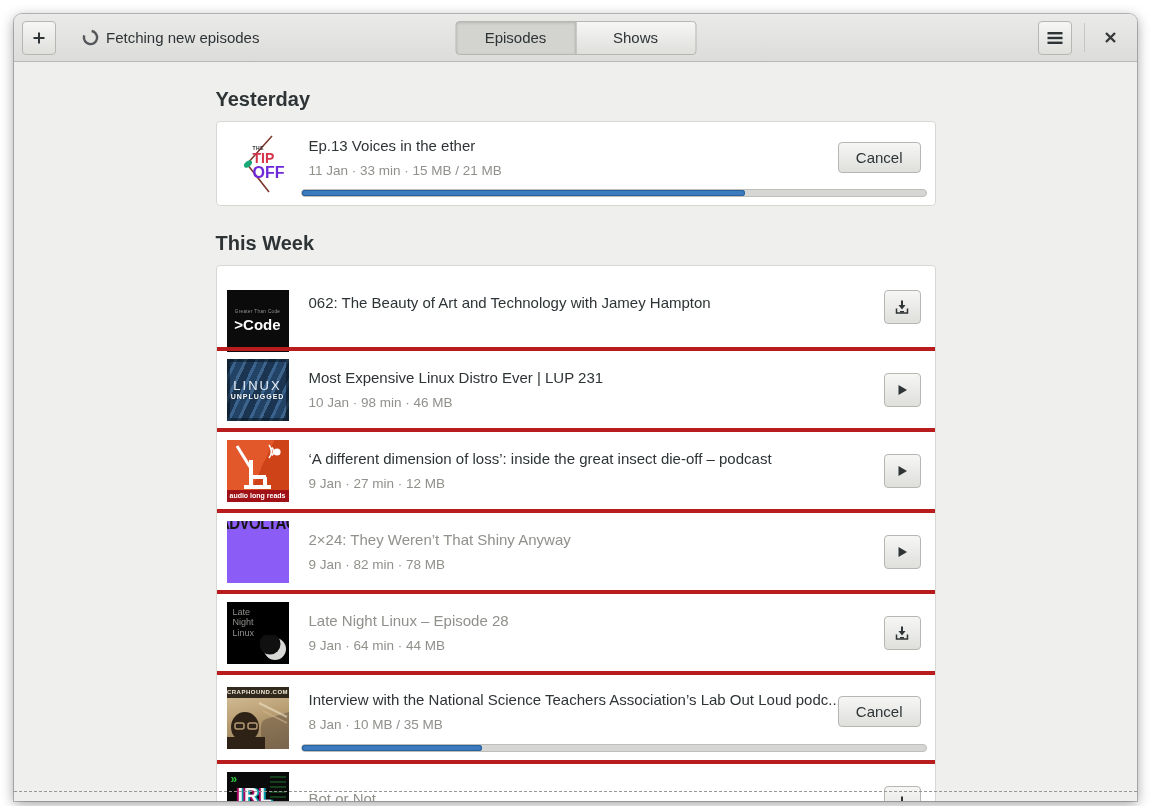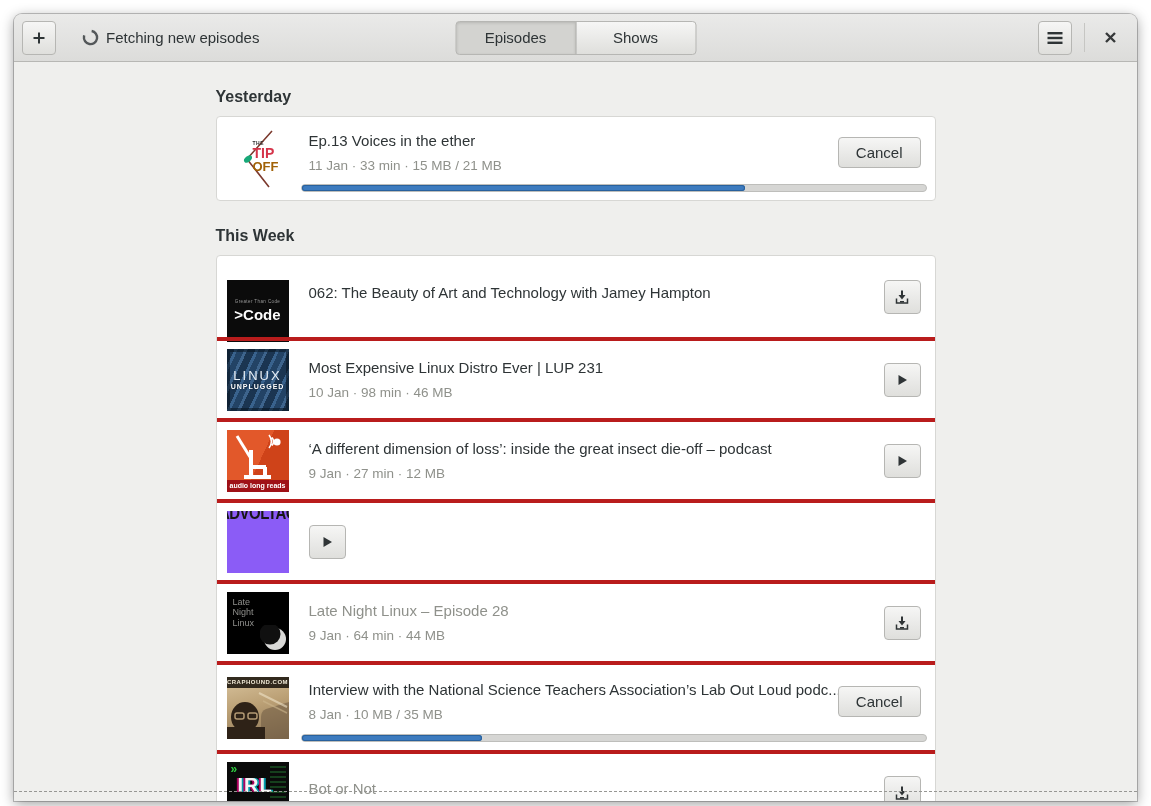--- a/index.html
+++ b/index.html
@@ -28,21 +28,21 @@
   .sw-btn.last { border-radius:0 4px 4px 0; margin-left:-1px; }
   .sw-btn.active { background:#d3d3d0; box-shadow:inset 0 1px 3px rgba(0,0,0,.14); }
   .hb-right { margin-left:auto; display:flex; align-items:center; }
   .vsep { width:1px; height:29px; background:#c6c6c3; margin:0 10px 0 12px; }
   .close-btn { width:30px; height:30px; background:none; border:none;
     display:flex; align-items:center; justify-content:center; margin-right:4px; }
 
   
   .content { position:absolute; top:48px; left:0; right:0; bottom:0; overflow:hidden; }
   .column { width:720px; margin:0 auto; }
-  .section-heading { font-size:16px; font-weight:bold; color:#2e3436; margin:26px 0 10px 0; }
+  .section-heading { font-size:20px; font-weight:bold; color:#2e3436; margin:26px 0 10px 0; }
   .card { background:#fff; border:1px solid #d7d7d4; border-radius:4px; }
 
   .row { display:flex; align-items:center; position:relative; height:81px; }
   .row + .row { border-top:4px solid #b91c1c; }
   .row.has-progress { height:89px; padding-bottom:0; }
   .card-yesterday .row { height:83px; }
   .logo { width:62px; height:62px; margin:0 20px 0 10px; flex:none; position:relative; overflow:hidden; }
   .rowmain { flex:1; min-width:0; }
   .title { font-size:15px; color:#2e3436; margin-bottom:9px; white-space:nowrap; overflow:hidden; }
   .row.played .title { color:#8f918b; }
@@ -58,21 +58,21 @@
     box-shadow:inset 0 0 0 1px #29619c; }
 
   .undershoot { position:absolute; left:0; right:0; bottom:9px;
     border-top:1px dashed #979794; }
 
   
   .logo-tipoff { background:#fff; }
   .tipoff-text { position:absolute; left:26px; top:12px; display:flex; flex-direction:column; }
   .tipoff-the { font-size:5px; font-weight:bold; color:#2b2b2b; letter-spacing:.5px; }
   .tipoff-tip { font-size:14px; font-weight:bold; color:#d5344a; line-height:1.05; }
-  .tipoff-off { font-size:13px; font-weight:bold; color:#a16207; line-height:1.05; }
+  .tipoff-off { font-size:16px; font-weight:bold; color:#6d28d9; line-height:1.05; }
 
   .logo-code { background:#0b0b0b; display:flex; flex-direction:column;
     align-items:center; justify-content:center; gap:2px;margin-top:29px; }
   .code-small { font-size:4.5px; color:#9a9a9a; letter-spacing:.4px; }
   .code-big { font-size:15px; font-weight:bold; color:#fdfdfd; }
 
   .logo-lup { background-color:#2a5078;
     background-image:repeating-linear-gradient(115deg, rgba(8,20,34,.45) 0 7px,
       rgba(96,146,196,.28) 7px 10px, rgba(8,20,34,.22) 10px 16px, rgba(150,190,230,.18) 16px 19px);
     box-shadow:inset 0 0 0 3px rgba(7,18,30,.55);
@@ -230,20 +230,24 @@
               <path d="M4.5 3 L13 8 L4.5 13 Z" fill="#2f3436"></path>
             </svg>
           </button>
         </div>
 
         <div class="row played">
           <div class="logo logo-bv">
             <span class="bv-line">BAD</span>
             <span class="bv-line">VOLTAGE</span>
           </div>
+          <div class="rowmain">
+            <div class="title">2×24: They Weren’t That Shiny Anyway</div>
+            <div class="meta">9 Jan · 82 min · 78 MB</div>
+          </div>
           <button class="btn icon-btn action">
             <svg width="16" height="16" viewBox="0 0 16 16">
               <path d="M4.5 3 L13 8 L4.5 13 Z" fill="#2f3436"></path>
             </svg>
           </button>
         </div>
 
         <div class="row played">
           <div class="logo logo-lnl">
             <div class="lnl-text">

